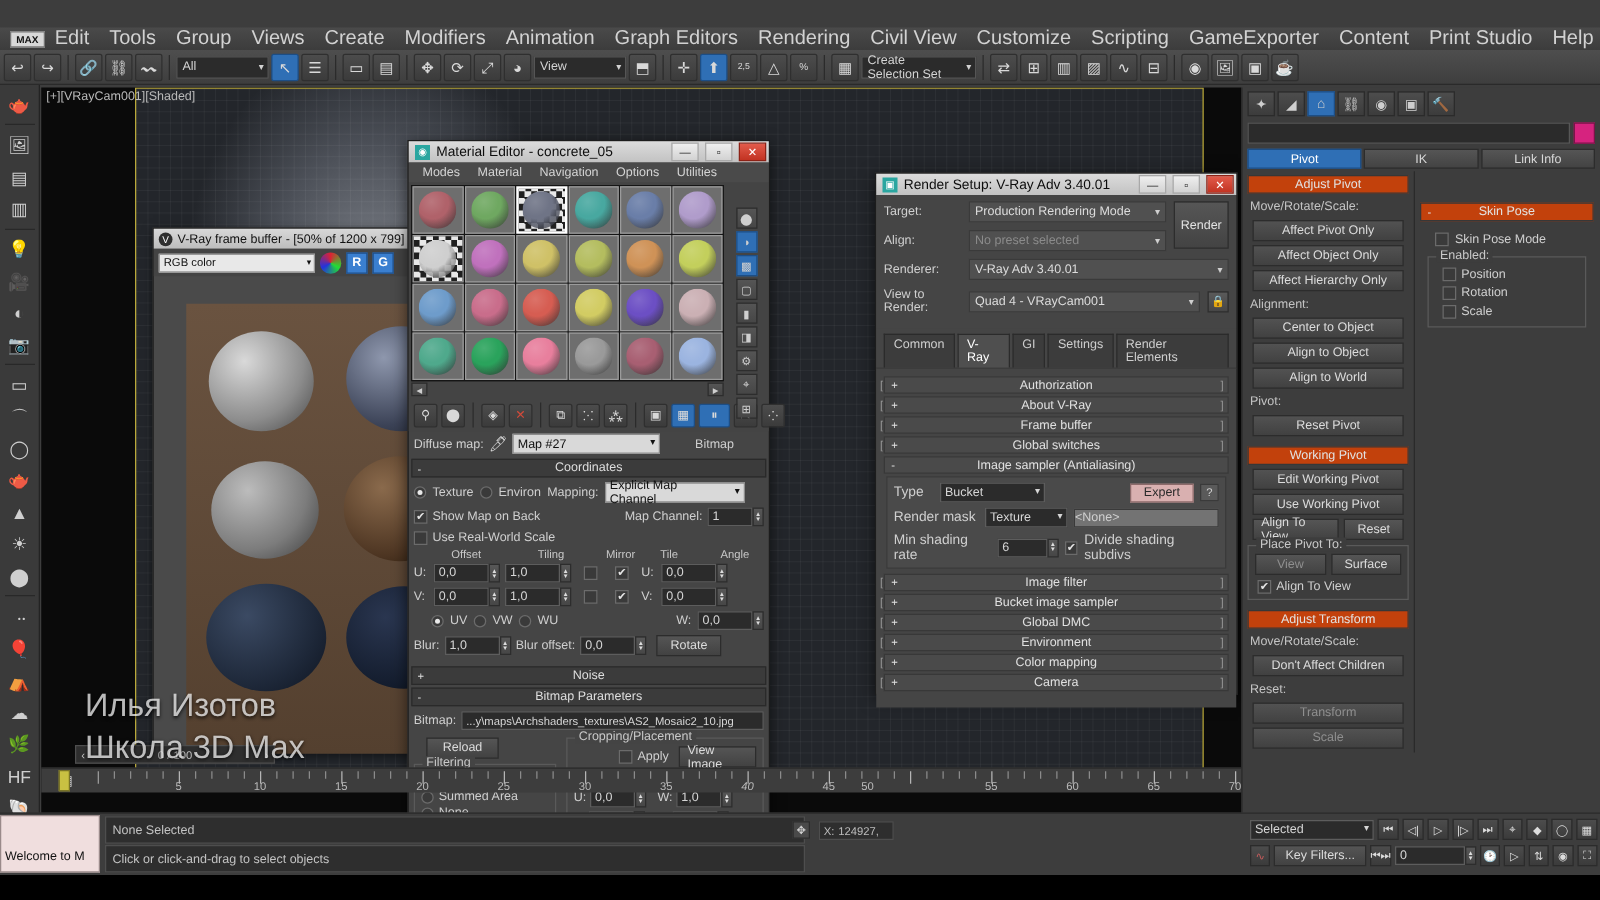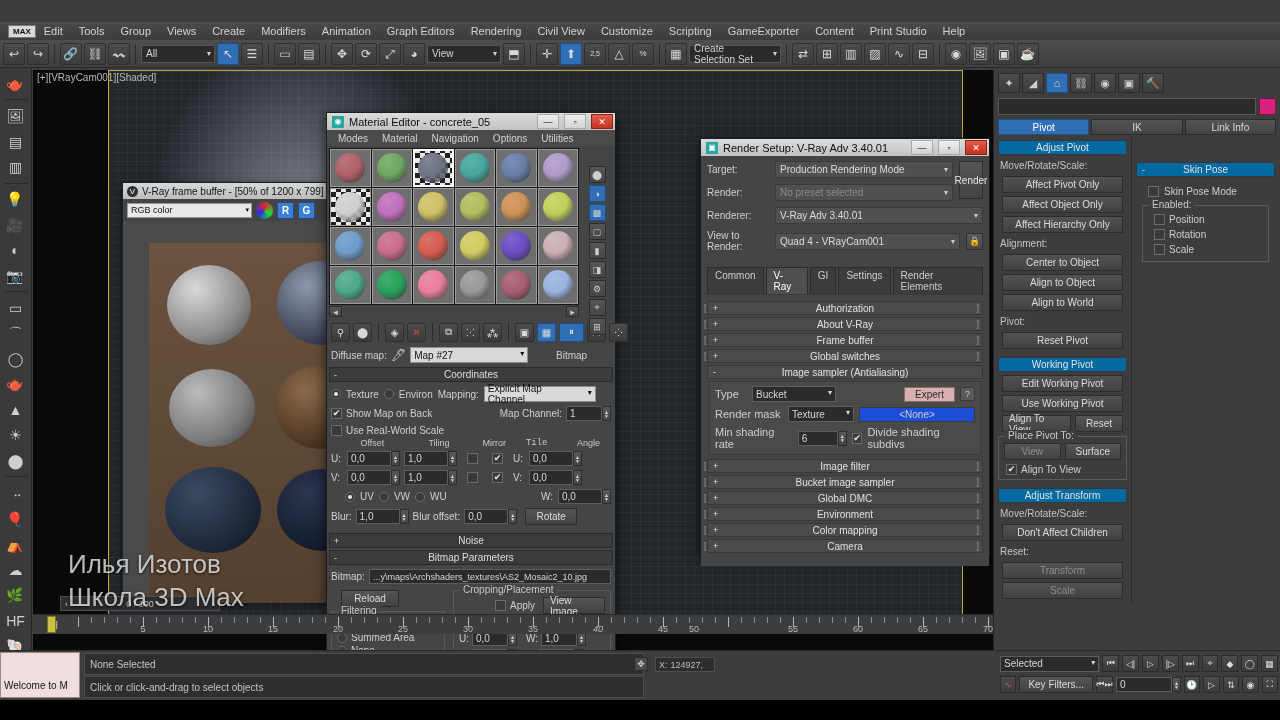--- a/index.html
+++ b/index.html
@@ -10,21 +10,21 @@
     font-size:11px; color:#cfcfcf;
     position:relative;
   }
   #app{ position:absolute; left:0; top:0; width:1280px; height:700px; background:#3d3d3d; overflow:hidden;}
 
   
   .menubar{ position:absolute; left:0; top:22px; width:1280px; height:18px;
     background:linear-gradient(#4a4a4a,#3c3c3c); display:flex; align-items:center; }
   .menubar .maxbtn{ background:#d8d8d8; color:#111; font-size:8px; font-weight:bold;
     padding:1px 4px; margin-left:8px; border:1px solid #777;}
-  .menubar .mi{ padding:0 8px; font-size:11px; color:#d2d2d2; white-space:nowrap;}
+  .menubar .mi{ padding:0 8px; font-size:16px; color:#d2d2d2; white-space:nowrap;}
 
   
   .maintb{ position:absolute; left:0; top:40px; width:1280px; height:28px;
     background:linear-gradient(#4e4e4e,#3e3e3e); border-bottom:1px solid #2a2a2a;
     display:flex; align-items:center; gap:2px; padding:0 3px;}
   .tbtn{ width:22px; height:22px; background:linear-gradient(#4c4c4c,#3b3b3b);
     border:1px solid #2f2f2f; border-radius:2px; display:flex; align-items:center;
     justify-content:center; font-size:12px; color:#d9d9d9; flex:none;}
   .tbtn.on{ background:#2f6fb5; border-color:#1d4e85;}
   .tsep{ width:1px; height:20px; background:#2b2b2b; margin:0 3px; flex:none;}
@@ -137,21 +137,21 @@
 
   
   #rsetup{ left:700px; top:138px; width:290px; height:418px;}
   .rs-body{ background:#454545; padding:5px 6px;}
   .rs-row{ display:flex; align-items:center; margin-bottom:6px; gap:6px;}
   .rs-row label{ width:62px; font-size:10px; color:#d0d0d0;}
   .rs-dd{ flex:1; height:17px; background:#505050; border:1px solid #3a3a3a; color:#dcdcdc;
     font-size:10px; display:flex; align-items:center; padding:0 16px 0 4px; position:relative;}
   .rs-dd:after{ content:"▾"; position:absolute; right:4px; font-size:8px; color:#cfcfcf;}
   .rs-dd.dim{ color:#8b8b8b;}
-  .rbtn{ width:24px; height:38px; background:linear-gradient(#565656,#434343);
+  .rbtn{ width:44px; height:38px; background:linear-gradient(#565656,#434343);
     border:1px solid #2d2d2d; display:flex; align-items:center; justify-content:center;
     font-size:10px; color:#e3e3e3;}
   .tabs{ display:flex; gap:2px; padding:4px 6px 0; background:#454545;}
   .tab{ padding:2px 7px; font-size:10px; background:#3c3c3c; border:1px solid #2b2b2b;
     border-bottom:none; color:#cecece;}
   .tab.sel{ background:#4f4f4f; color:#fff;}
   .rsroll{ background:#4a4a4a; border:1px solid #383838; height:14px; margin:2px 6px;
     display:flex; align-items:center; justify-content:center; font-size:10px; color:#e0e0e0; position:relative;}
   .rsroll .pm{ position:absolute; left:5px; font-size:9px;}
   .rsroll .br{ position:absolute; right:3px; font-size:9px; color:#9a9a9a;}
@@ -168,21 +168,21 @@
   .cp-name{ display:flex; gap:3px; padding:2px 4px;}
   .cp-namefield{ flex:1; height:17px; background:#2b2b2b; border:1px solid #575757;}
   .cp-color{ width:17px; height:17px; background:#d6237f; border:1px solid #7a1549;}
   .cp-tabs{ display:flex; gap:2px; padding:2px 4px;}
   .cp-tab{ flex:1; height:16px; background:linear-gradient(#555,#434343); border:1px solid #2c2c2c;
     display:flex; align-items:center; justify-content:center; font-size:10px; color:#d8d8d8;}
   .cp-tab.sel{ background:#2f6fb5; border-color:#1d4e85; color:#fff;}
   .cp-cols{ display:flex; }
   .cp-left{ width:137px; }
   .cp-right{ width:148px; border-left:1px solid #2a2a2a; }
-  .sect{ background:#0369a1; border:1px solid #373737; height:15px; margin:3px 4px;
+  .sect{ background:#c2410c; border:1px solid #373737; height:15px; margin:3px 4px;
     display:flex; align-items:center; justify-content:center; font-size:10px; color:#e2e2e2; position:relative;}
   .sect .pm{ position:absolute; left:5px; font-size:9px;}
   .pbtn{ margin:3px 8px; height:17px; background:linear-gradient(#525252,#414141);
     border:1px solid #2c2c2c; display:flex; align-items:center; justify-content:center;
     font-size:10px; color:#dcdcdc;}
   .pbtn.dim{ color:#8f8f8f;}
   .sublab{ font-size:10px; color:#c4c4c4; padding:2px 6px;}
 
   
   .trackbar{ position:absolute; left:33px; top:614px; width:960px; height:20px; background:#3d3d3d;
@@ -512,21 +512,21 @@
 
     <div class="rowline">
       <span class="cbx"></span>
       <span>Use Real-World Scale</span>
     </div>
 
     <div style="display:flex;font-size:9px;color:#c8c8c8;padding:0 4px 1px 22px;gap:20px;">
       <span style="width:58px;text-align:center;">Offset</span>
       <span style="width:58px;text-align:center;">Tiling</span>
       <span style="width:26px;text-align:center;">Mirror</span>
-      <span style="width:20px;text-align:center;font-family:Liberation Mono, monospace;">Tile</span>
+      <span style="width:20px;text-align:left;">Tile</span>
       <span style="width:56px;text-align:center;">Angle</span>
     </div>
 
     <div class="rowline" style="gap:4px;">
       <span style="width:12px;">U:</span>
       <span class="numf">
           <span class="txtfield">0,0</span>
           <span class="spin">▲<br>▼</span>
         </span>
       <span class="numf">
@@ -680,21 +680,21 @@
     </div>
 
     <div class="rs-body">
       <div style="display:flex;gap:6px;">
         <div style="flex:1;">
           <div class="rs-row">
             <label>Target:</label>
             <span class="rs-dd">Production Rendering Mode</span>
           </div>
           <div class="rs-row">
-            <label>Render:</label>
+            <label>Align:</label>
             <span class="rs-dd dim">No preset selected</span>
           </div>
         </div>
         <div class="rbtn">Render</div>
       </div>
       <div class="rs-row">
         <label>Renderer:</label>
         <span class="rs-dd">V-Ray Adv 3.40.01</span>
       </div>
       <div class="rs-row">
@@ -747,21 +747,21 @@
         <div style="display:flex;align-items:center;gap:5px;margin-bottom:4px;">
           <span style="width:32px;">Type</span>
           <span class="dropdown" style="width:84px;">Bucket</span>
           <span style="flex:1;"></span>
           <span class="expert">Expert</span>
           <span style="background:#5a5a5a;border:1px solid #3a3a3a;padding:1px 4px;font-size:9px;">?</span>
         </div>
         <div style="display:flex;align-items:center;gap:5px;margin-bottom:4px;">
           <span style="width:68px;">Render mask</span>
           <span class="dropdown" style="width:66px;">Texture</span>
-          <span style="flex:1;text-align:center;background:#1d4ed8;border:1px solid #3a3a3a;height:15px;line-height:14px;font-size:10px;">&lt;None&gt;</span>
+          <span style="flex:1;text-align:left;background:#737373;border:1px solid #3a3a3a;height:15px;line-height:14px;font-size:10px;">&lt;None&gt;</span>
         </div>
         <div style="display:flex;align-items:center;gap:5px;">
           <span>Min shading rate</span>
           <span class="numf">
             <span class="txtfield" style="width:40px;">6</span>
             <span class="spin">▲<br>▼</span>
           </span>
           <span class="cbx">✔</span>
           <span>Divide shading subdivs</span>
         </div>

